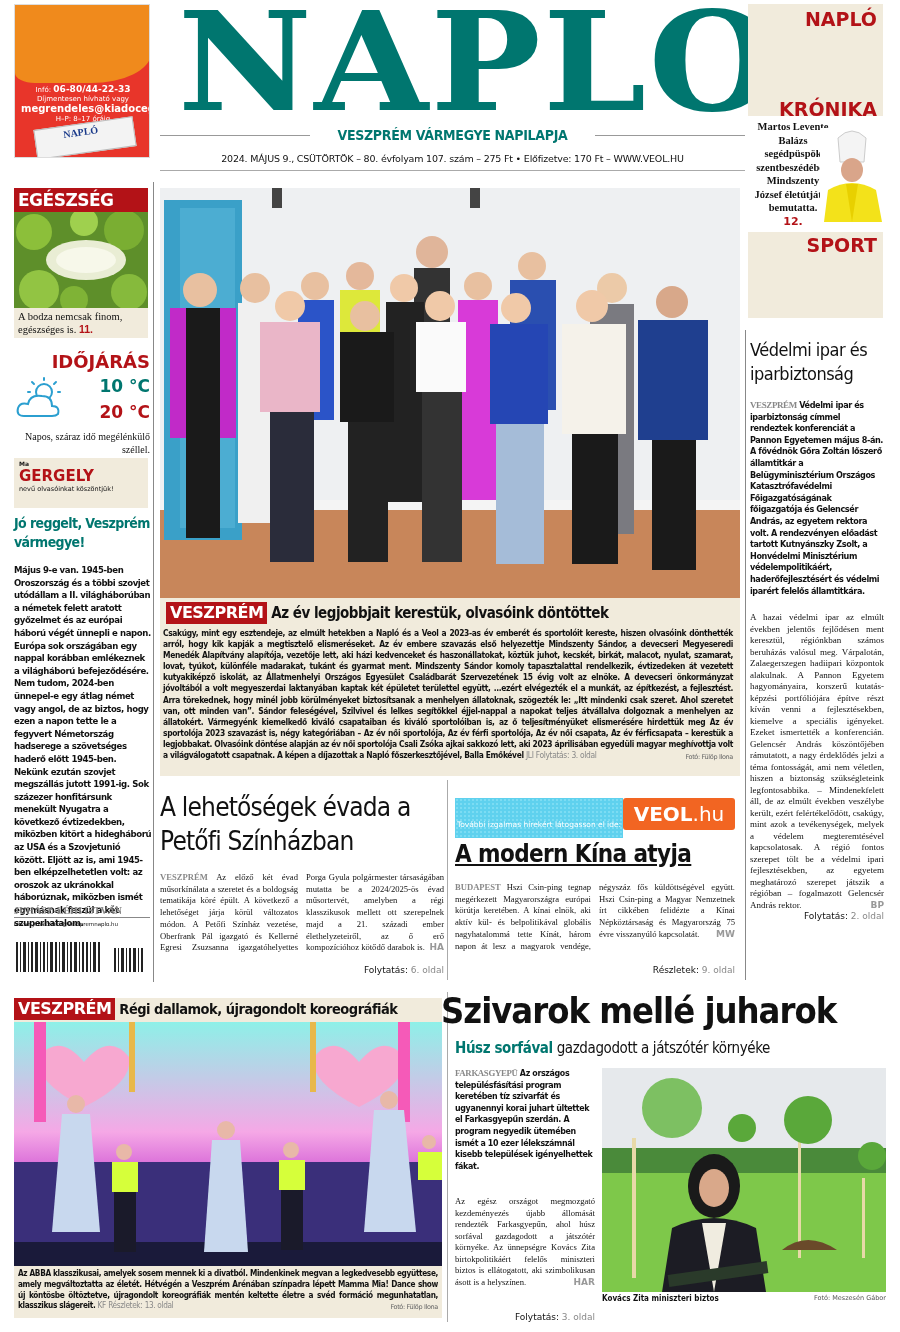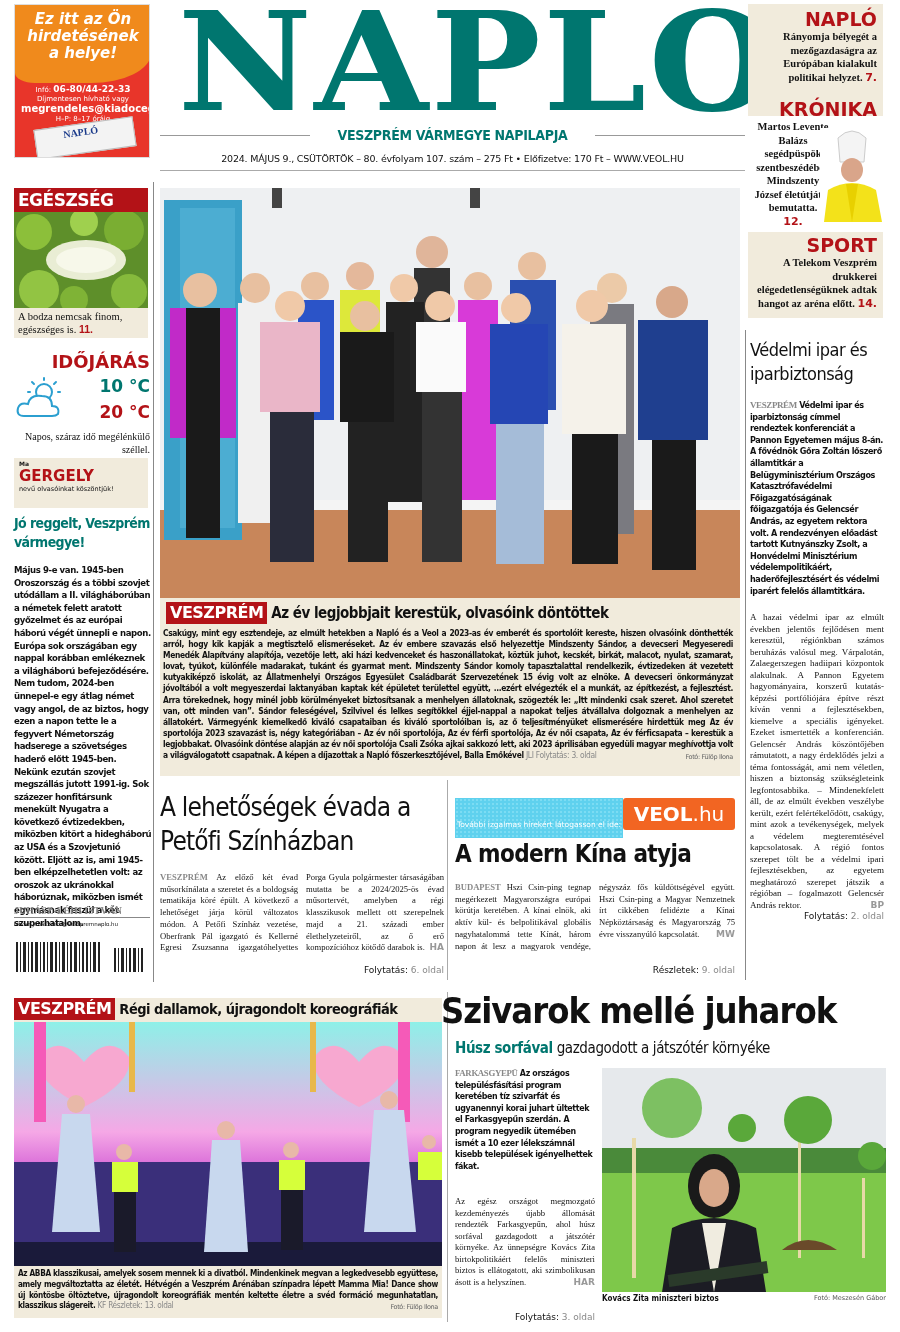--- a/index.html
+++ b/index.html
@@ -75,21 +75,21 @@
   .sig { float:right; color:#999; font: bold 9px "DejaVu Sans", sans-serif; }
 
   
   #theater-title { left: 160px; top: 790px; width: 290px; font: 26px/34px "DejaVu Sans Condensed", "DejaVu Sans", sans-serif; letter-spacing: -0.8px; }
   #theater-body { left: 160px; top: 872px; width: 284px; font: 8.6px/11.7px "Liberation Serif", serif; column-count: 2; column-gap: 8px; text-align: justify; }
   #theater-cont { left: 160px; top: 965px; width: 284px; text-align: right; font: 9px "DejaVu Sans", sans-serif; }
   #col-rule-m { left: 447px; top: 780px; width: 1px; height: 200px; background: #aaa; }
   #veol-left { left: 455px; top: 798px; width: 168px; height: 40px; background: #5fd1ee; color:#fff; font: 7.5px/10px "DejaVu Sans", sans-serif; text-align:center; padding-top: 22px; background-image: radial-gradient(#7cdcf3 1px, transparent 1px); background-size: 4px 4px; }
   #veol-right { left: 623px; top: 798px; width: 112px; height: 32px; background: #f26522; color:#fff; font: bold 20px/32px "DejaVu Sans", sans-serif; text-align:center; border-radius: 3px; }
   #veol-right .dom { font-weight: normal; }
-  #china-title { left: 455px; top: 838px; width: 290px; font: bold 24px/32px "DejaVu Sans Condensed", "DejaVu Sans", sans-serif; letter-spacing: -0.6px; }
+  #china-title { left: 455px; top: 838px; width: 290px; font: bold 24px/32px "DejaVu Sans Condensed", "DejaVu Sans", sans-serif; letter-spacing: -0.6px; text-decoration: underline; }
   #china-body { left: 455px; top: 882px; width: 280px; font: 8.6px/11.7px "Liberation Serif", serif; column-count: 2; column-gap: 8px; text-align: justify; }
   #china-cont { left: 455px; top: 965px; width: 280px; text-align: right; font: 9px "DejaVu Sans", sans-serif; }
 
   
   #concert-head { left: 14px; top: 998px; width: 428px; height: 24px; }
   #concert-head .h { font: bold 14.5px/22px "DejaVu Sans Condensed", "DejaVu Sans", sans-serif; margin-left: 4px; letter-spacing: -0.5px; }
   #concert-photo { left: 14px; top: 1022px; width: 428px; height: 244px; overflow: hidden; }
   #concert-caption { left: 14px; top: 1266px; width: 428px; height: 52px; padding: 2px 4px; font: bold 8.2px/10.8px "DejaVu Sans Condensed", "DejaVu Sans", sans-serif; letter-spacing: -0.35px; text-align: justify; }
   #col-rule-b { left: 447px; top: 992px; width: 1px; height: 330px; background: #aaa; }
 
@@ -102,21 +102,20 @@
   #trees-cont { left: 455px; top: 1312px; width: 140px; text-align: right; font: 9px "DejaVu Sans", sans-serif; }
   #trees-photo { left: 602px; top: 1068px; width: 284px; height: 224px; overflow: hidden; }
   #trees-caption { left: 602px; top: 1294px; width: 284px; font: bold 8px "DejaVu Sans Condensed", "DejaVu Sans", sans-serif; }
   #trees-credit { left: 602px; top: 1294px; width: 284px; text-align: right; font: 6.5px "DejaVu Sans", sans-serif; color: #555; }
 </style>
 </head>
 <body>
 
 <div id="ad-box" class="abs">
   <div class="ad-top"></div>
-  <div class="ad-head">Ez itt az Ön hirdetésének a helye!</div>
   <div class="ad-info">
     <span>Infó:</span>
     <b>06-80/44-22-33</b><br>
     <span>Díjmentesen hívható vagy</span><br>
     <b style="font-size:10px">megrendeles@kiadoceg.hu</b><br>
     <span>H–P: 8–17 óráig</span>
   </div>
   <div class="ad-paper">
       <span>NAPLÓ</span>
     </div>
@@ -124,36 +123,34 @@
 
 <div id="logo" class="abs">NAPLŌ</div>
 <div id="subtitle-line-l" class="abs"></div>
 <div id="subtitle-line-r" class="abs"></div>
 <div id="subtitle" class="abs">VESZPRÉM VÁRMEGYE NAPILAPJA</div>
 <div id="dateline" class="abs">2024. MÁJUS 9., CSÜTÖRTÖK – 80. évfolyam 107. szám – 275 Ft • Előfizetve: 170 Ft – WWW.VEOL.HU</div>
 <div id="dateline-rule" class="abs"></div>
 
 <div id="korkep" class="abs teaser beige">
   <div class="tt">NAPLÓ</div>
-  <div class="tx"><span>Rányomja bélyegét a mezőgazdaságra az Európában kialakult politikai helyzet.</span> <span class="pg">7.</span></div>
 </div>
 <div id="kronika" class="abs teaser">
   <div class="tt">KRÓNIKA</div>
   <div class="tx" style="width:78px; text-align:center;"><span>Martos Levente Balázs segédpüspök szentbeszédében Mindszenty József életútját is bemutatta.</span><br><span class="pg">12.</span></div>
 </div>
 <svg id="kronika-photo" class="abs" viewBox="0 0 64 94">
   <rect width="64" height="94" fill="#fff"></rect>
   <path d="M18 10 Q32 -4 46 10 L44 34 L20 34 Z" fill="#f4f4f4" stroke="#ccc"></path>
   <ellipse cx="32" cy="42" rx="11" ry="12" fill="#d9a58a"></ellipse>
   <path d="M4 94 L8 62 Q32 48 56 62 L62 94 Z" fill="#f3e21a"></path>
   <path d="M26 56 L32 94 L38 56 Z" fill="#e8d000"></path>
 </svg>
 <div id="sport" class="abs teaser beige">
   <div class="tt">SPORT</div>
-  <div class="tx"><span>A Telekom Veszprém drukkerei elégedetlenségüknek adtak hangot az aréna előtt.</span> <span class="pg">14.</span></div>
 </div>
 
 <div id="col-rule-l" class="abs"></div>
 <div id="health-label" class="abs">EGÉSZSÉG</div>
 <svg id="health-photo" class="abs" viewBox="0 0 134 96">
   <rect width="134" height="96" fill="#5e8f2a"></rect>
   <circle cx="20" cy="20" r="18" fill="#8cbf3a"></circle>
     <circle cx="110" cy="18" r="20" fill="#7aae32"></circle>
   <circle cx="25" cy="78" r="20" fill="#92c443"></circle>
     <circle cx="115" cy="80" r="18" fill="#86ba3c"></circle>

